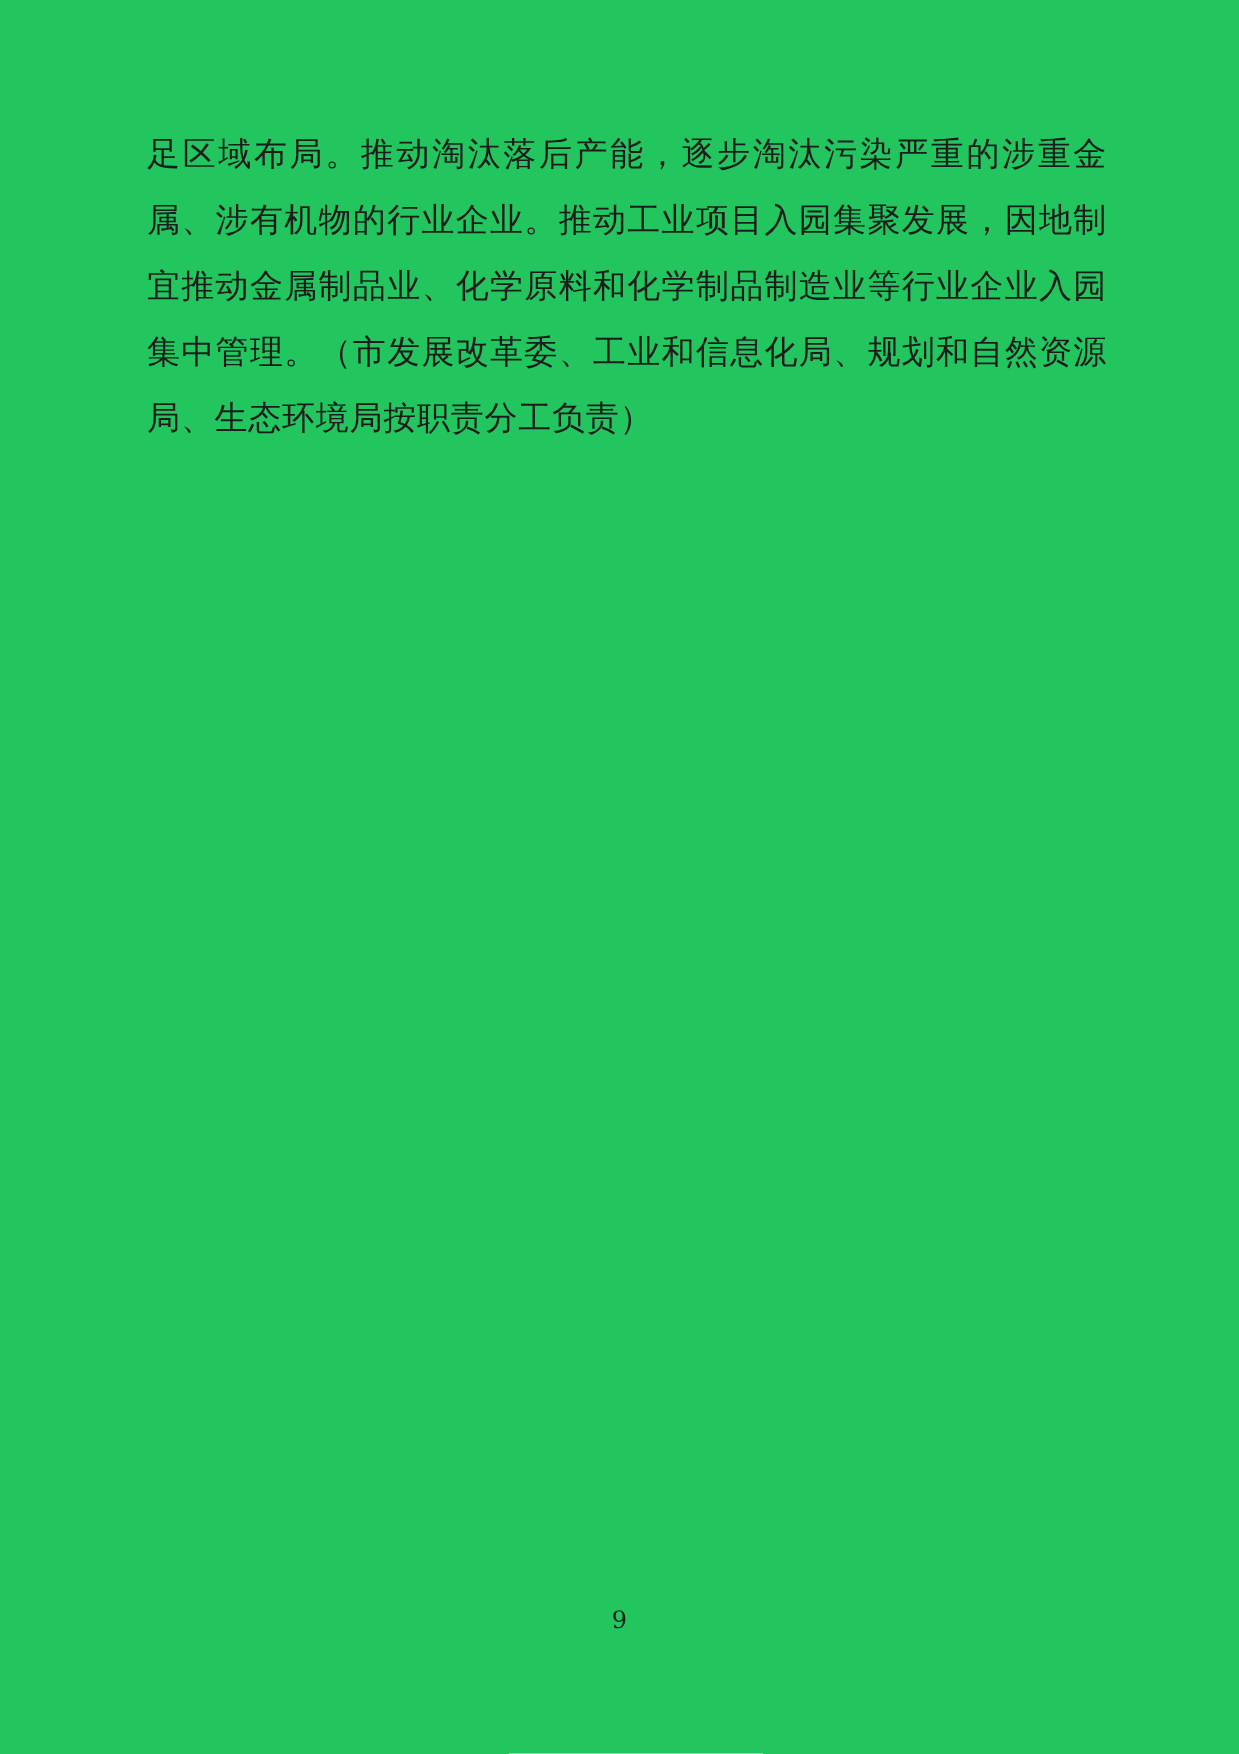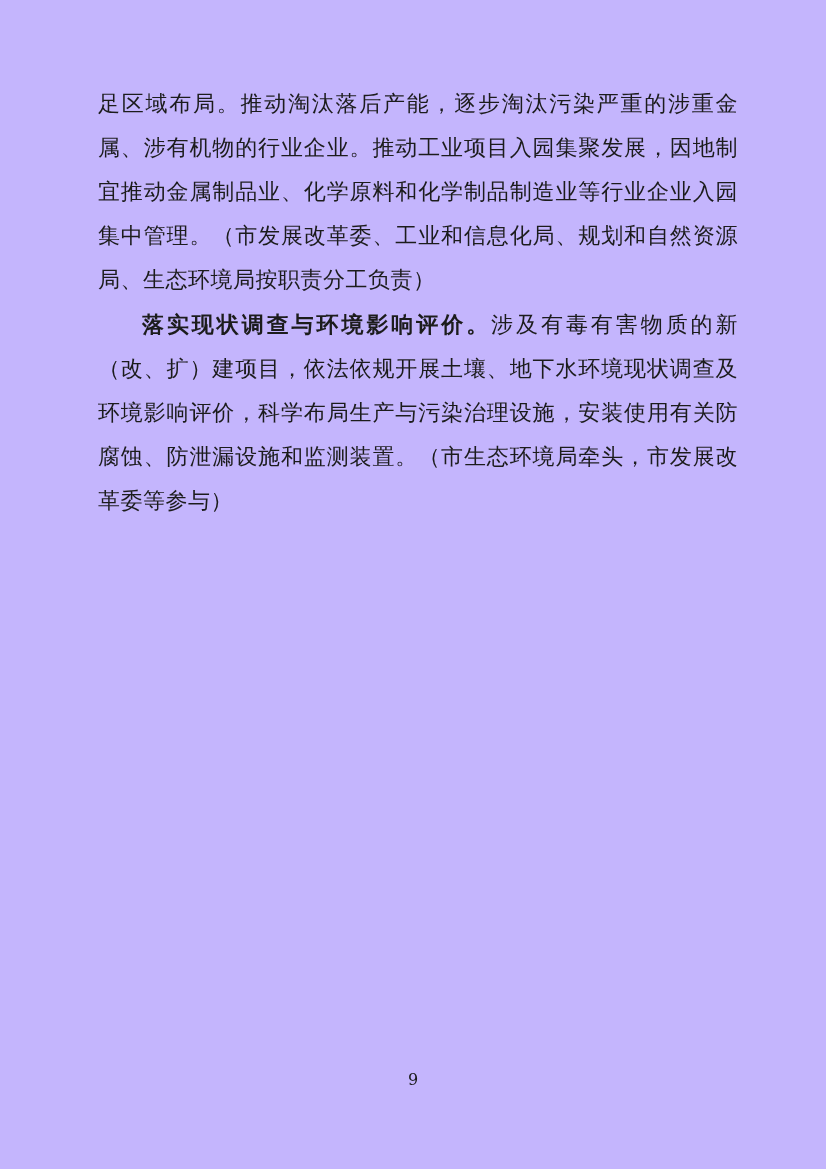--- a/index.html
+++ b/index.html
@@ -5,21 +5,21 @@
   html, body {
     margin: 0;
     padding: 0;
     background: #e8e8e8;
   }
   .page {
     position: relative;
     width: 826px;
     height: 1169px;
     margin: 0 auto;
-    background: #c4b5fd;
+    background: #22c55e;
     font-family: "DejaVu Serif", serif;
     color: #1c1c1c;
     overflow: hidden;
     box-sizing: border-box;
   }
   .content {
     position: absolute;
     left: 98px;
     top: 82px;
     width: 640px;
@@ -48,16 +48,15 @@
     line-height: 24px;
     color: #1c1c1c;
   }
 </style>
 </head>
 <body>
 
 <div class="page">
   <div class="content">
     <p><span>足区域布局。推动淘汰落后产能，逐步淘汰污染严重的涉重金属、涉有机物的行业企业。推动工业项目入园集聚发展，因地制宜推动金属制品业、化学原料和化学制品制造业等行业企业入园集中管理。（市发展改革委、工业和信息化局、规划和自然资源局、生态环境局按职责分工负责）</span></p>
-    <p class="indent"><span class="lead">落实现状调查与环境影响评价。</span><span>涉及有毒有害物质的新（改、扩）建项目，依法依规开展土壤、地下水环境现状调查及环境影响评价，科学布局生产与污染治理设施，安装使用有关防腐蚀、防泄漏设施和监测装置。（市生态环境局牵头，市发展改革委等参与）</span></p>
   </div>
   <div class="page-number">9</div>
 </div>
 
 </body></html>

